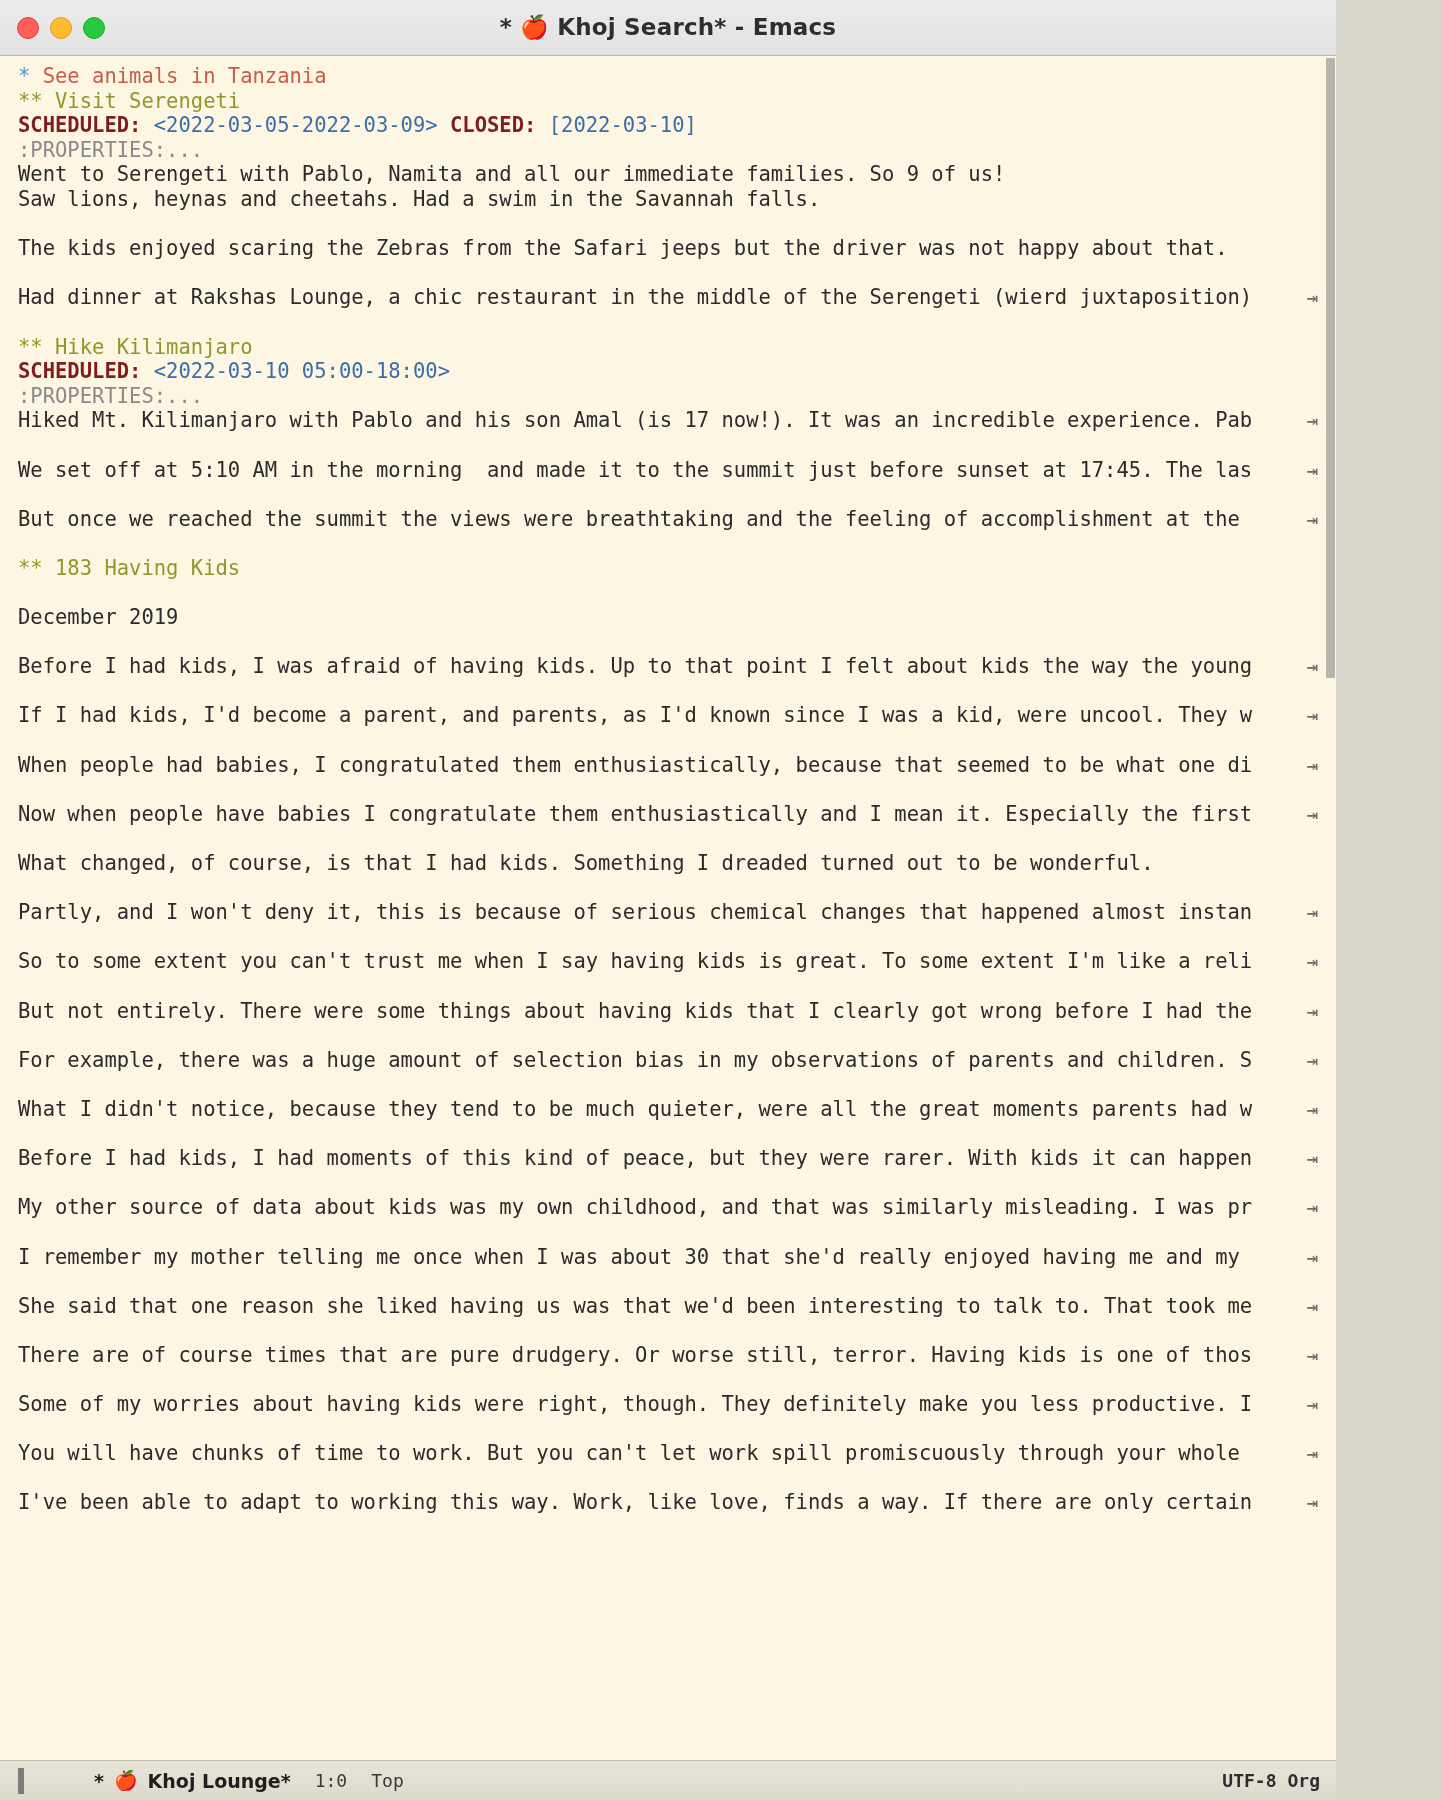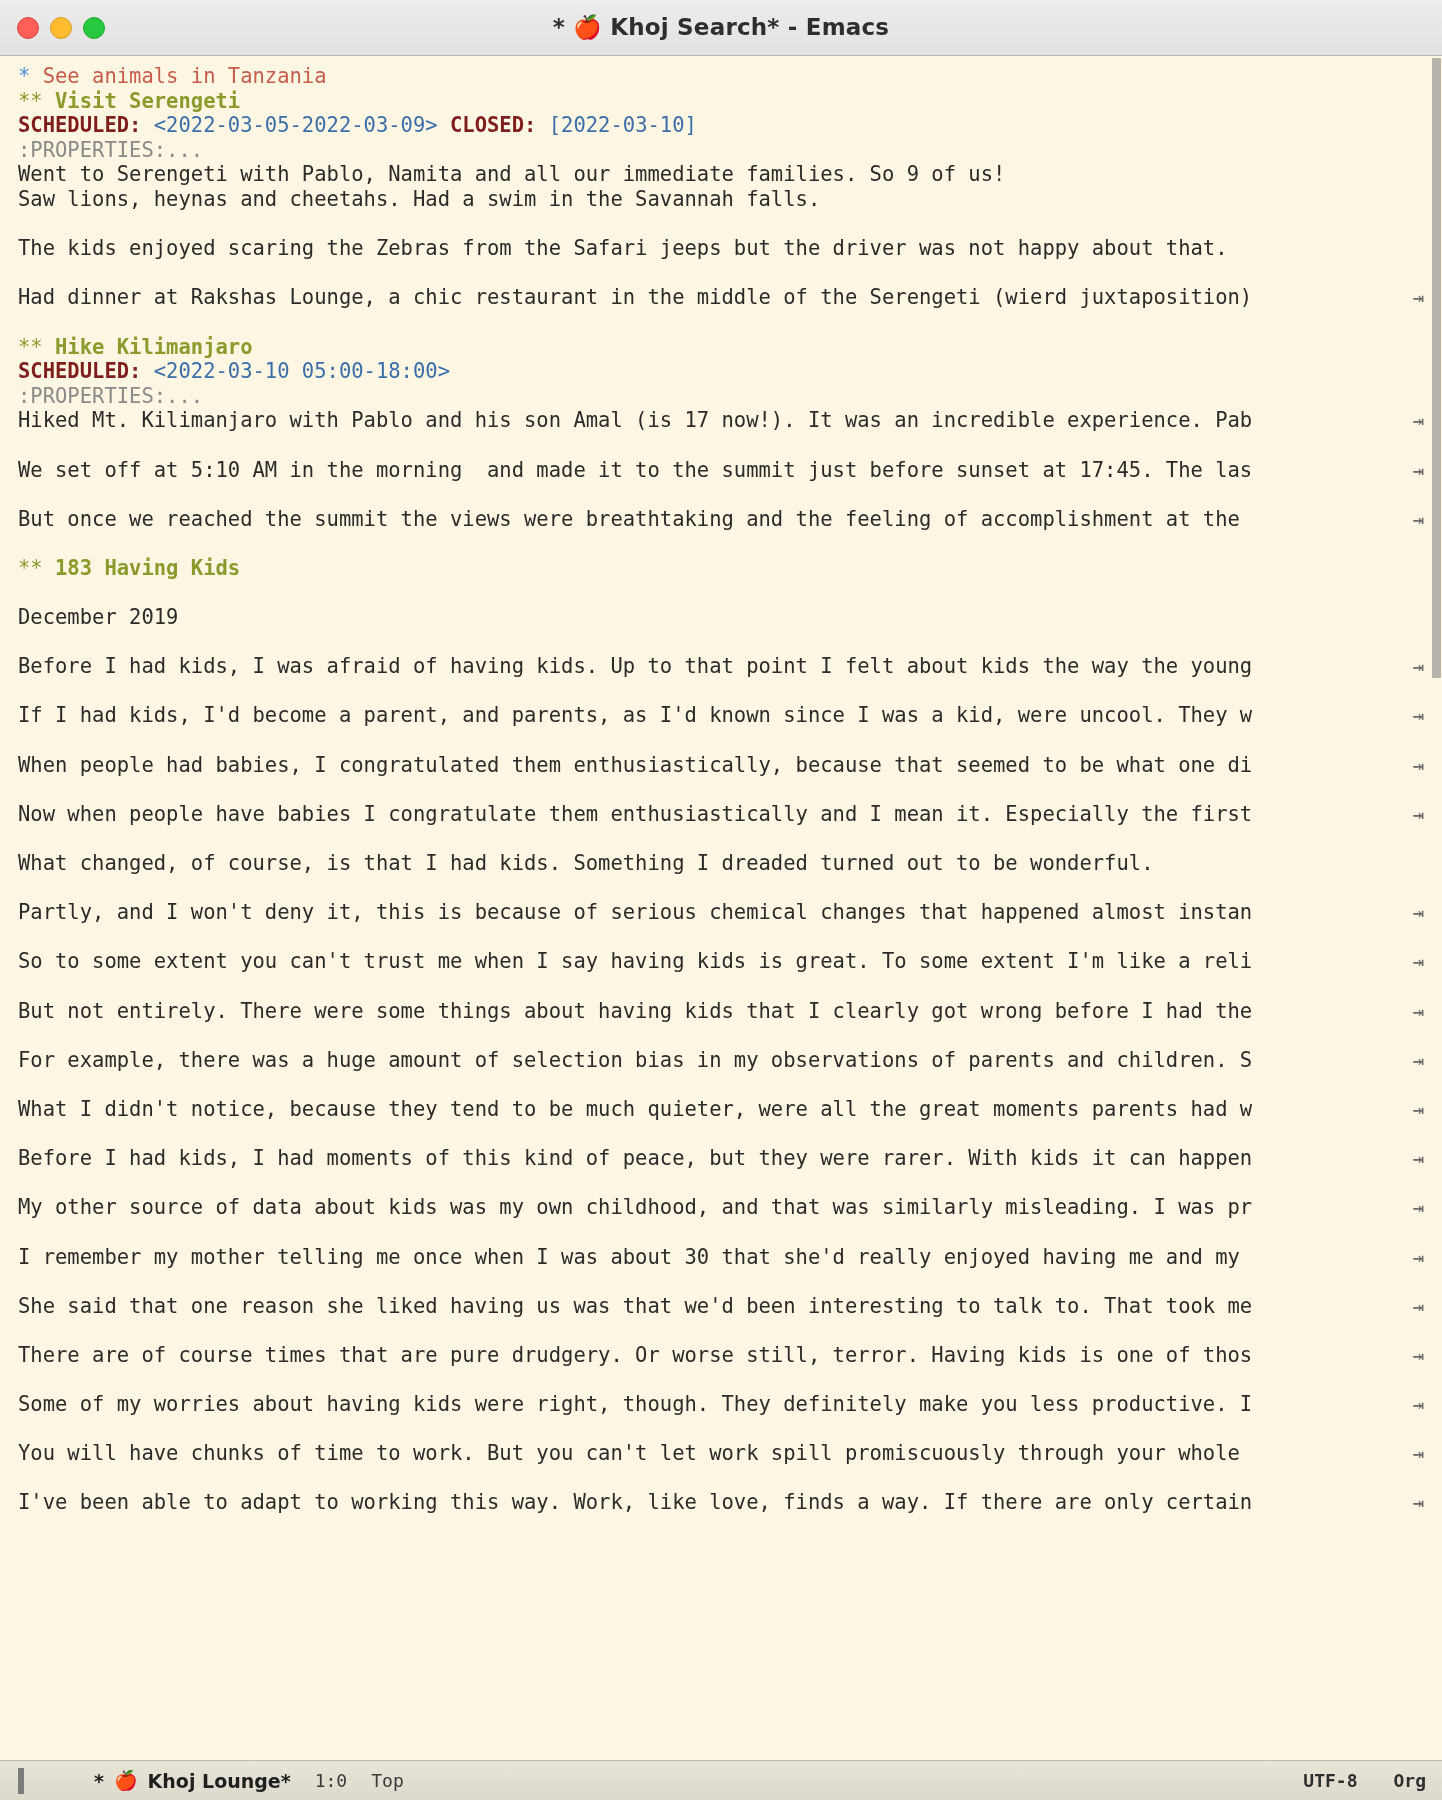--- a/index.html
+++ b/index.html
@@ -7,21 +7,21 @@
     padding: 0;
     background: #d9d6cc;
   }
   body {
     width: 1442px;
     height: 1800px;
     font-family: "DejaVu Sans Mono", monospace;
     overflow: hidden;
   }
   .window {
-    width: 1442px;
+    width: 1336px;
     height: 1800px;
     background: #fdf6e3;
     display: flex;
     flex-direction: column;
     box-sizing: border-box;
   }
   
   .titlebar {
     height: 55px;
     min-height: 55px;
@@ -91,21 +91,21 @@
   .cont {
     position: absolute;
     right: 4px;
     top: 0;
     color: #6a6a6a;
     font-size: 19px;
   }
 
   
   .h1 { color: #c75c4b; }
-  .h2 { color: #8a9a2b; font-weight: bold; }
+  .h2 { color: #8a9a2b; }
   .bullet1 { color: #4a90d9; }
   .bullet2 { color: #8a9a2b; }
   .kw { color: #7f1d1d; font-weight: bold; }
   .ts-active { color: #3b6ea8; }
   .closed-ts { color: #3b6ea8; }
   .props { color: #8a8a8a; }
   .body-text { color: #2b2b2b; }
 
   
   .fringe-right {
@@ -148,21 +148,21 @@
     display: flex;
     align-items: center;
     gap: 10px;
     margin-left: 78px;
   }
   .ml-buffer { font-weight: bold; color: #1f1f1f; }
   .ml-pos { color: #3a3a3a; font-family: "DejaVu Sans Mono", monospace; font-size: 18px; margin-left: 14px;}
   .ml-right {
     margin-left: auto;
     display: flex;
-    gap: 36px;
+    gap: 11px;
     font-family: "DejaVu Sans Mono", monospace;
     font-size: 18px;
     font-weight: bold;
     color: #2e2e2e;
   }
   .ml-bar {
     width: 6px;
     height: 26px;
     background: #7c7c7c;
     position: absolute;

